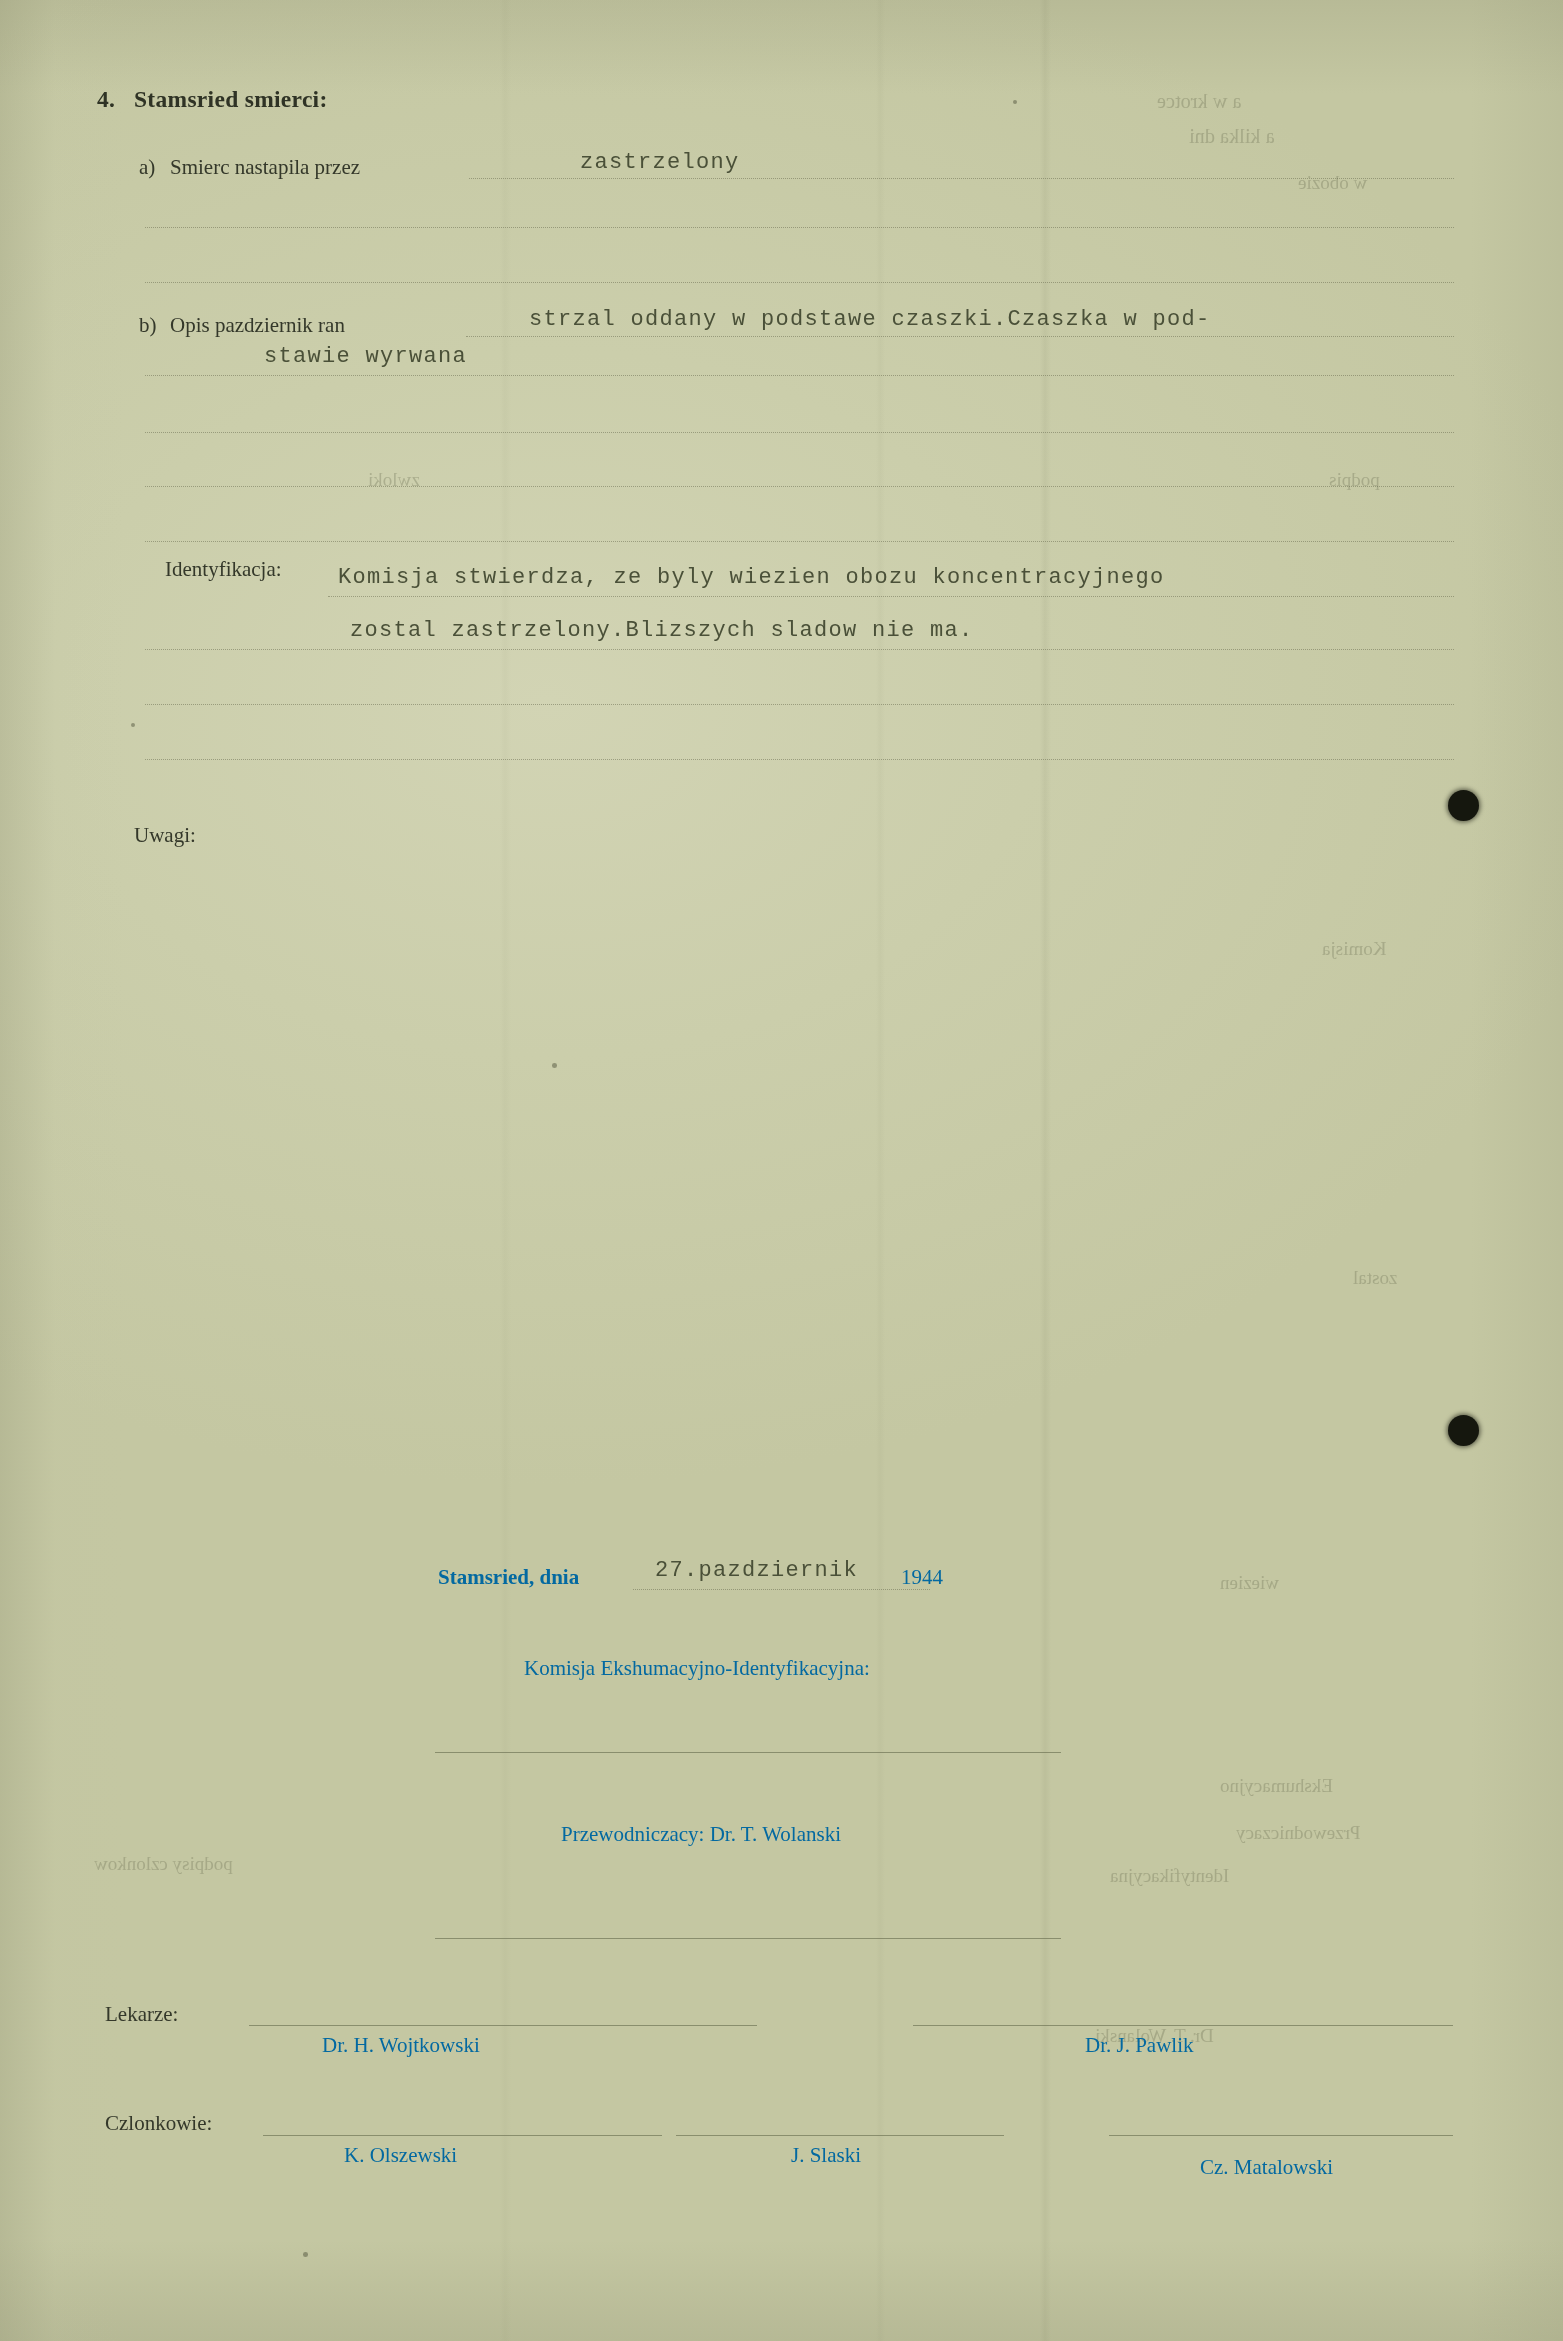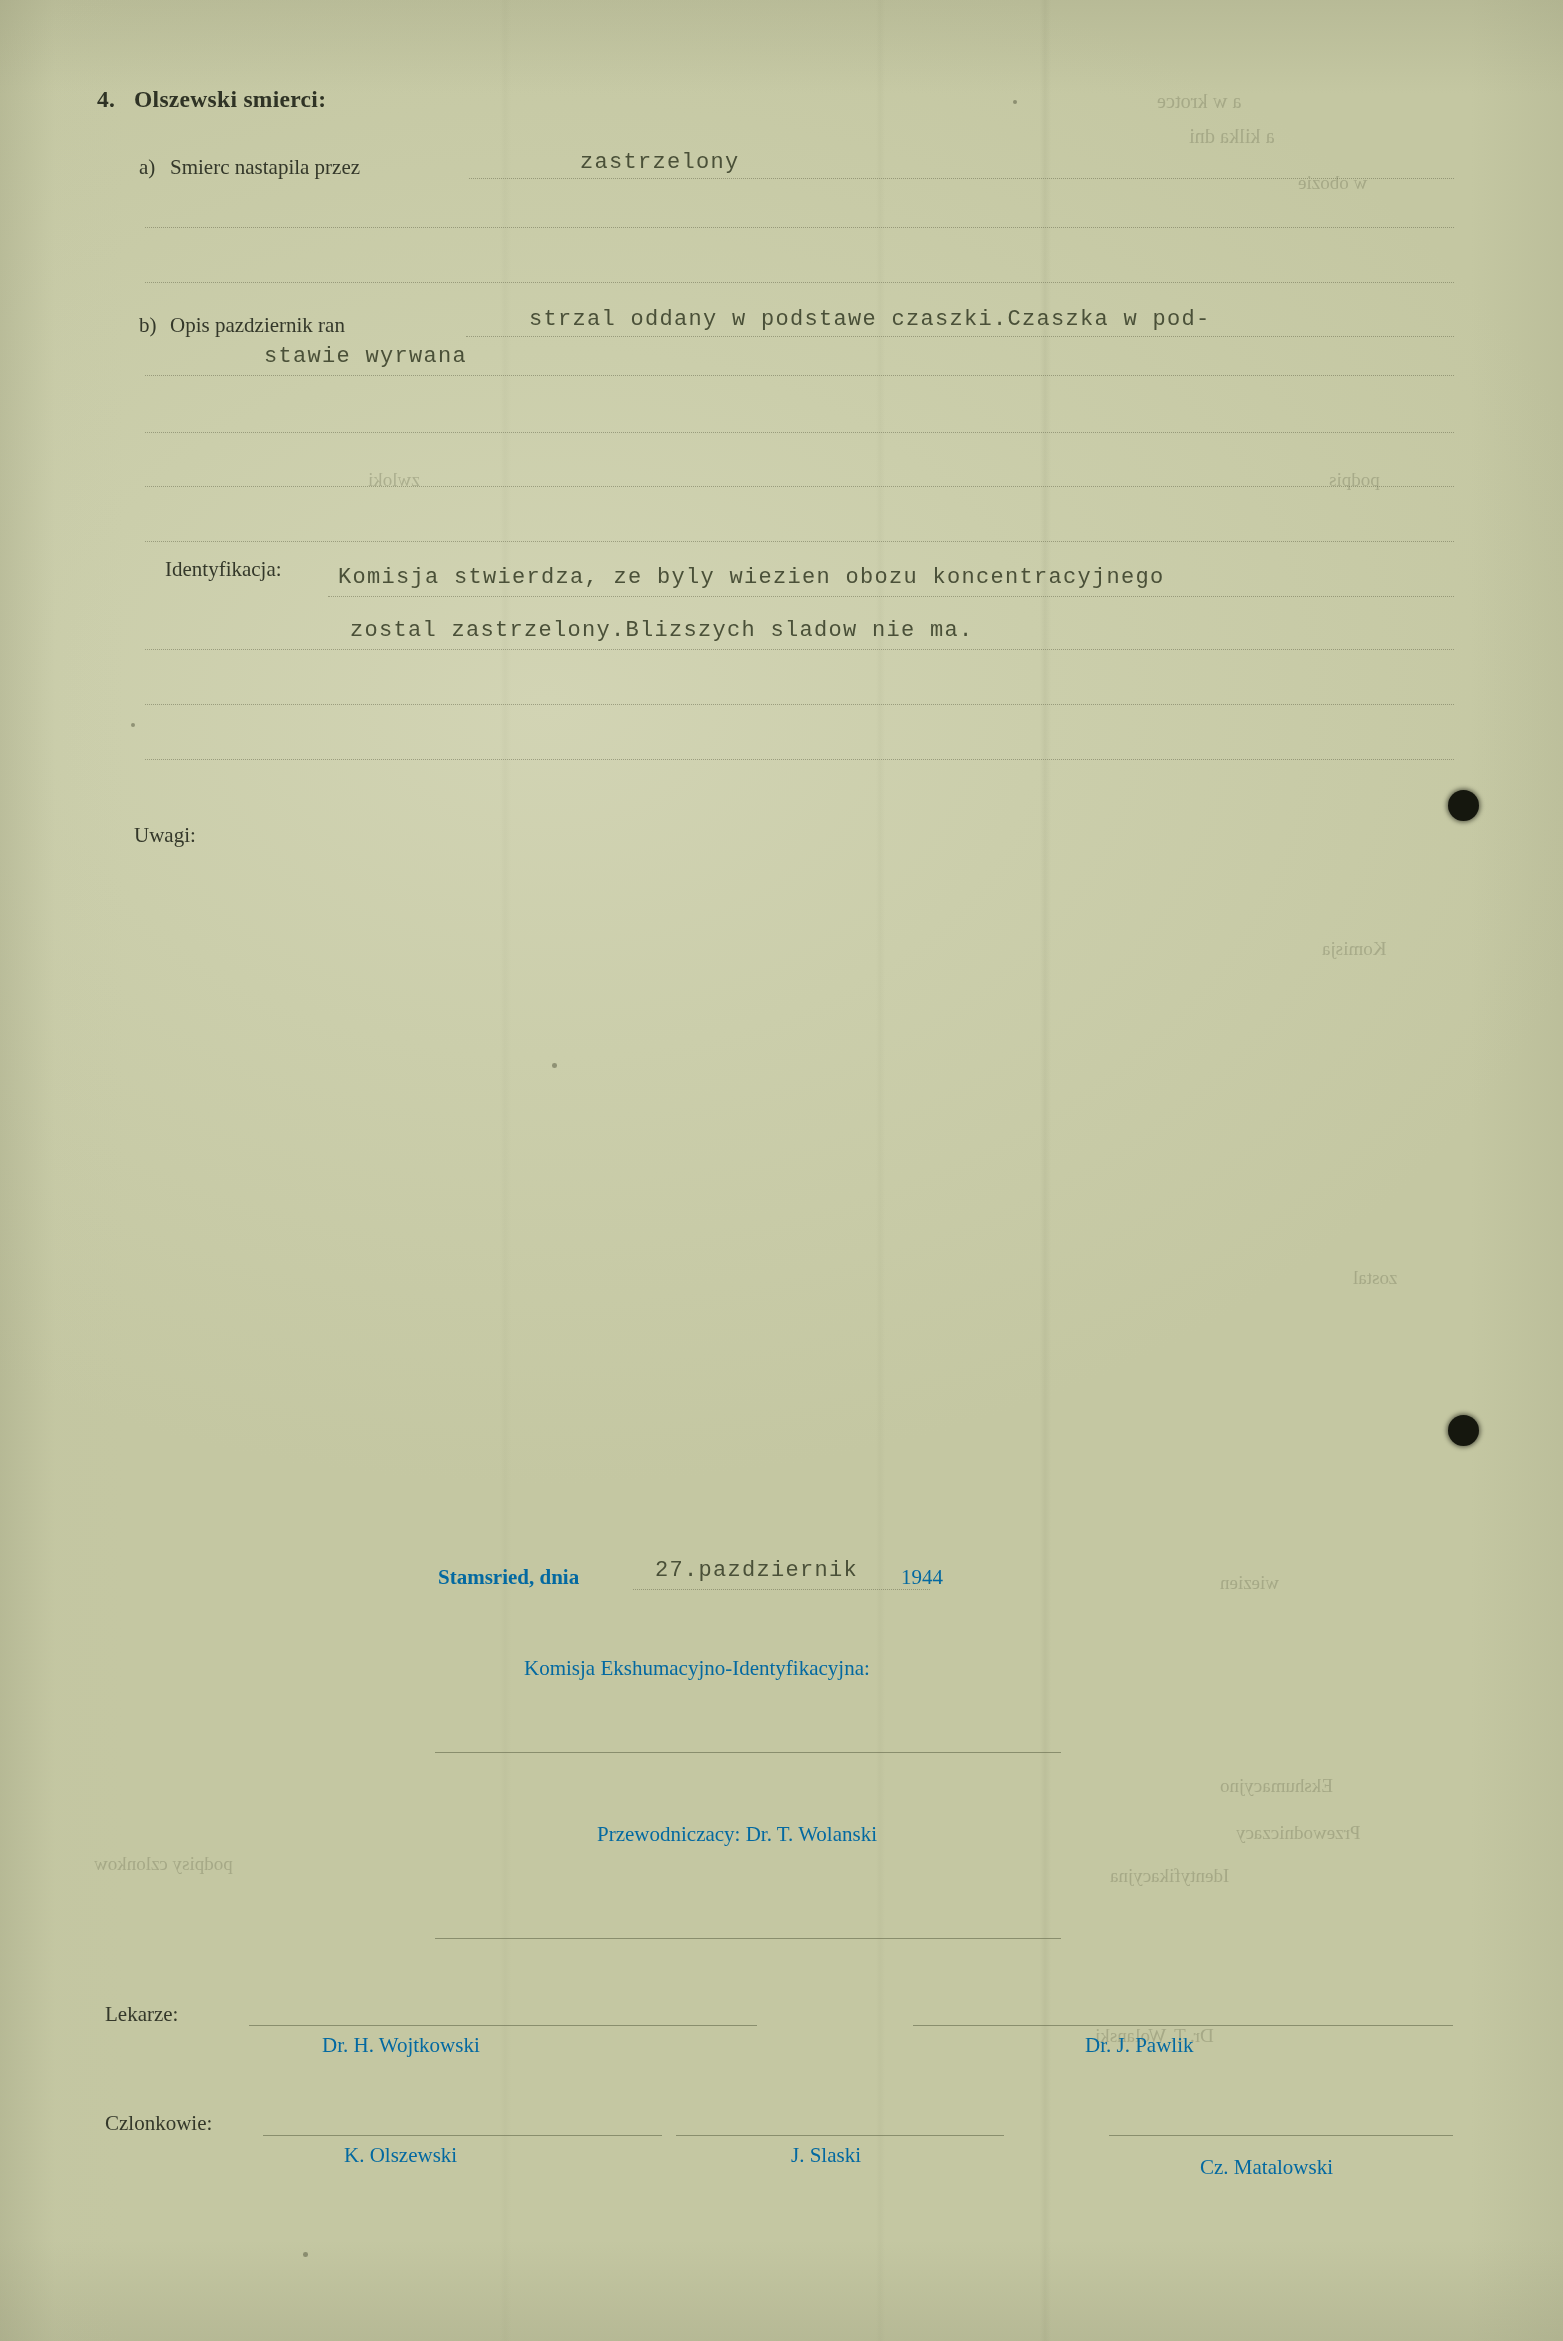--- a/index.html
+++ b/index.html
@@ -139,21 +139,21 @@
   <div class="speck" style="left:131px; top:723px; width:3.9px; height:3.9px;"></div>
   <div class="speck" style="left:552px; top:1063px; width:4.7px; height:4.7px;"></div>
   <div class="speck" style="left:303px; top:2252px; width:4.7px; height:4.7px;"></div>
   <div class="speck" style="left:1013px; top:100px; width:3.9px; height:3.9px;"></div>
   <div class="speck" style="left:458px; top:1578px; width:3.1px; height:3.1px;"></div>
 </div>
 
 <div class="content">
 
   <div class="sec-title" style="left:97px; top:86px;">4.</div>
-  <div class="sec-title" style="left:134px; top:86px;">Olszewski smierci:</div>
+  <div class="sec-title" style="left:134px; top:86px;">Stamsried smierci:</div>
 
   <div class="lbl" style="left:139px; top:155px;">a)</div>
   <div class="lbl" style="left:170px; top:155px;">Smierc nastapila przez</div>
   <div class="dotline" style="left:469px; top:178px; width:985px;"></div>
   <div class="typed" style="left:580px; top:150px;">zastrzelony</div>
 
   <div class="dotline" style="left:145px; top:227px; width:1309px;"></div>
   <div class="dotline" style="left:145px; top:282px; width:1309px;"></div>
 
   <div class="lbl" style="left:139px; top:313px;">b)</div>
@@ -181,21 +181,21 @@
   <div class="typed" style="left:250px; top:823px;"></div>
 
   <div class="centered bold" style="left:438px; top:1565px;">Stamsried, dnia</div>
   <div class="dotline" style="left:633px; top:1589px; width:297px;"></div>
   <div class="typed" style="left:655px; top:1558px;">27.pazdziernik</div>
   <div class="centered" style="left:901px; top:1565px;">1944</div>
 
   <div class="centered" style="left:524px; top:1656px;">Komisja  Ekshumacyjno-Identyfikacyjna:</div>
 
   <div class="solidline" style="left:435px; top:1752px; width:626px;"></div>
-  <div class="centered" style="left:561px; top:1822px;margin-left:36px;">Przewodniczacy: Dr. T. Wolanski</div>
+  <div class="centered" style="left:561px; top:1822px;">Przewodniczacy: Dr. T. Wolanski</div>
 
   <div class="solidline" style="left:435px; top:1938px; width:626px;"></div>
 
   <div class="lbl" style="left:105px; top:2002px;">Lekarze:</div>
   <div class="solidline" style="left:249px; top:2025px; width:508px;"></div>
   <div class="solidline" style="left:913px; top:2025px; width:540px;"></div>
   <div class="centered" style="left:322px; top:2033px;">Dr. H. Wojtkowski</div>
   <div class="centered" style="left:1085px; top:2033px;">Dr. J. Pawlik</div>
 
   <div class="lbl" style="left:105px; top:2111px;">Czlonkowie:</div>

